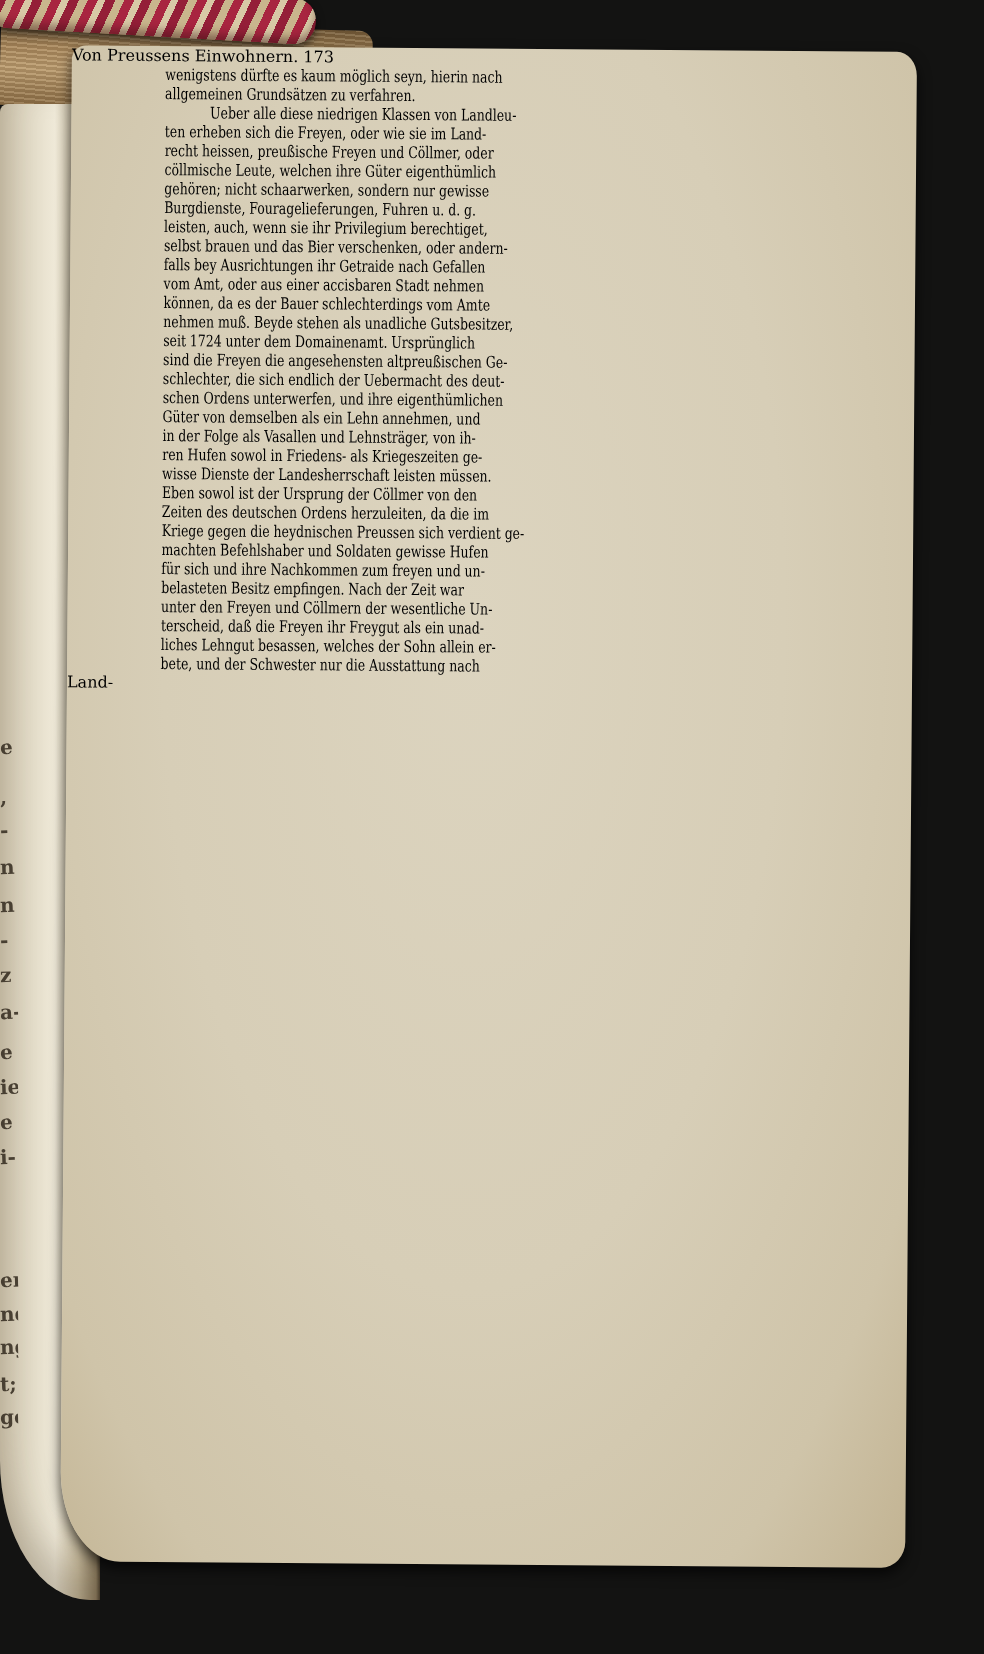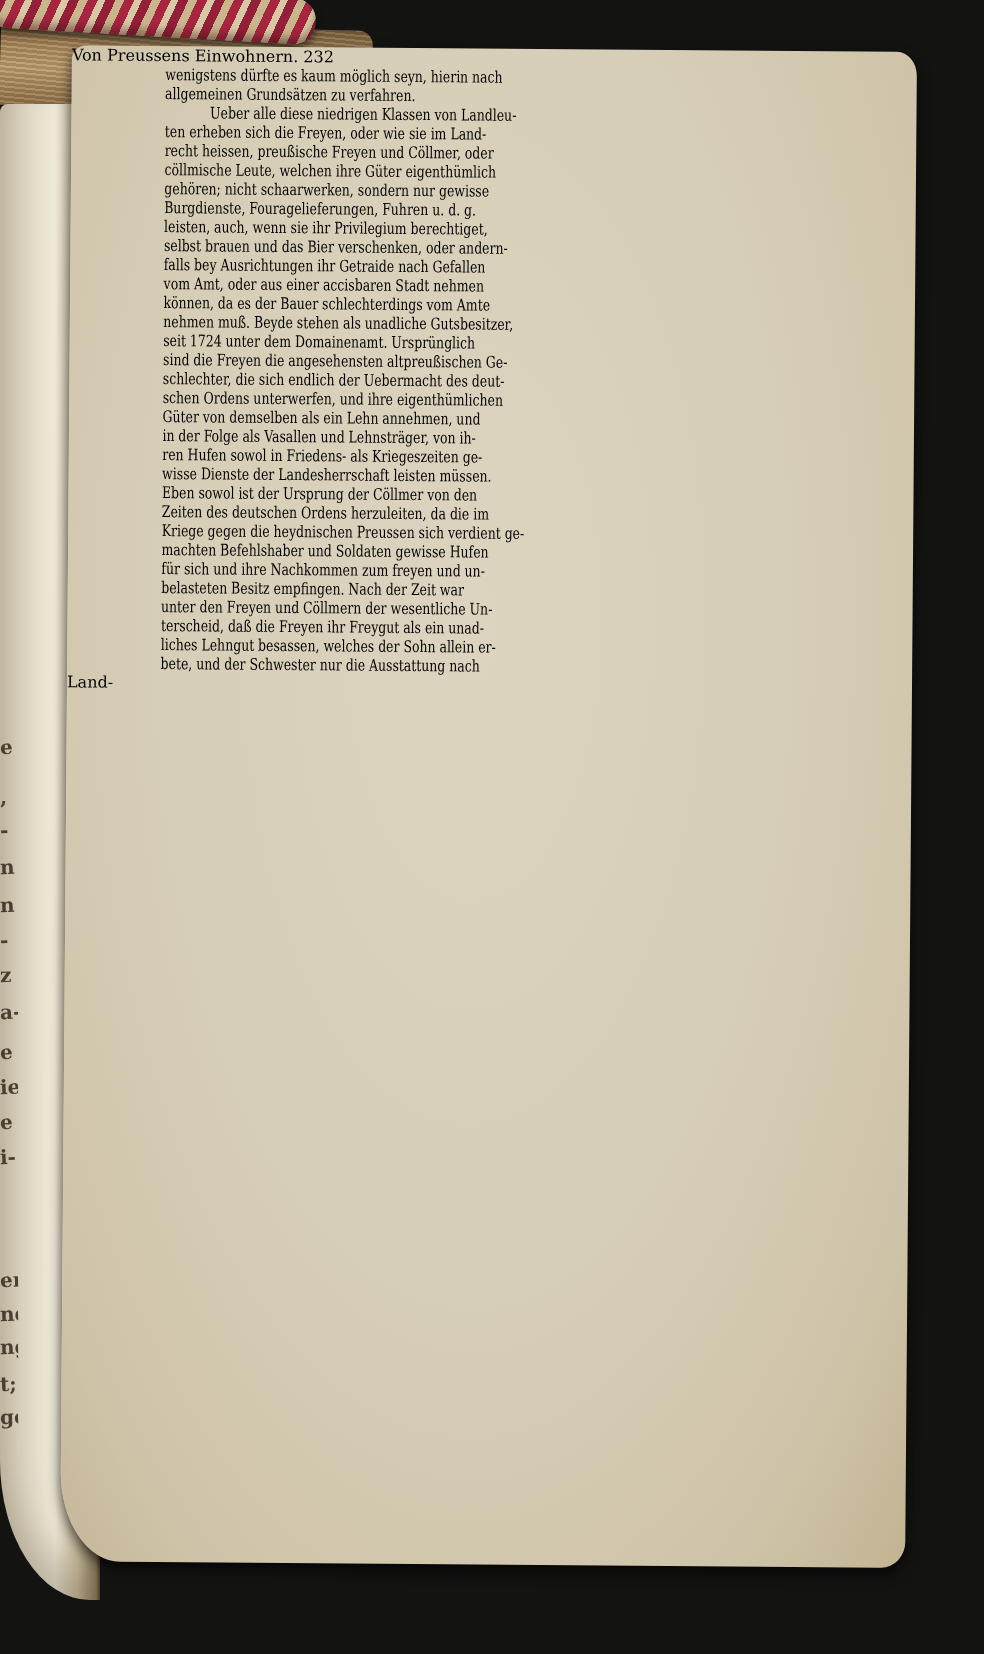--- a/index.html
+++ b/index.html
@@ -116,21 +116,21 @@
 
 <div class="page">
   <div class="specks"></div>
   <div class="laid"></div>
   <div class="right-edge"></div>
   <div class="gutter"></div>
 
   <div class="textlayer">
     <div class="pagehead">
       <span class="title">Von Preussens Einwohnern.</span>
-      <span class="pnum">232</span>
+      <span class="pnum">173</span>
     </div>
     <div id="lines">
         <div class="bodyline" style="top: 130px; transform: scaleX(0.778698);">wenigstens dürfte es kaum möglich seyn, hierin nach</div>
         <div class="bodyline" style="top: 167.7px; transform: scaleX(0.778698);">allgemeinen Grundsätzen zu verfahren.</div>
         <div class="bodyline" style="top: 205.4px; padding-left: 58px; transform: scaleX(0.778698);">Ueber alle diese niedrigen Klassen von Landleu-</div>
         <div class="bodyline" style="top: 243.1px; transform: scaleX(0.778698);">ten erheben sich die Freyen, oder wie sie im Land-</div>
         <div class="bodyline" style="top: 280.8px; transform: scaleX(0.778698);">recht heissen, preußische Freyen und Cöllmer, oder</div>
         <div class="bodyline" style="top: 318.5px; transform: scaleX(0.778698);">cöllmische Leute, welchen ihre Güter eigenthümlich</div>
         <div class="bodyline" style="top: 356.2px; transform: scaleX(0.778698);">gehören; nicht schaarwerken, sondern nur gewisse</div>
         <div class="bodyline" style="top: 393.9px; transform: scaleX(0.778698);">Burgdienste, Fouragelieferungen, Fuhren u. d. g.</div>

